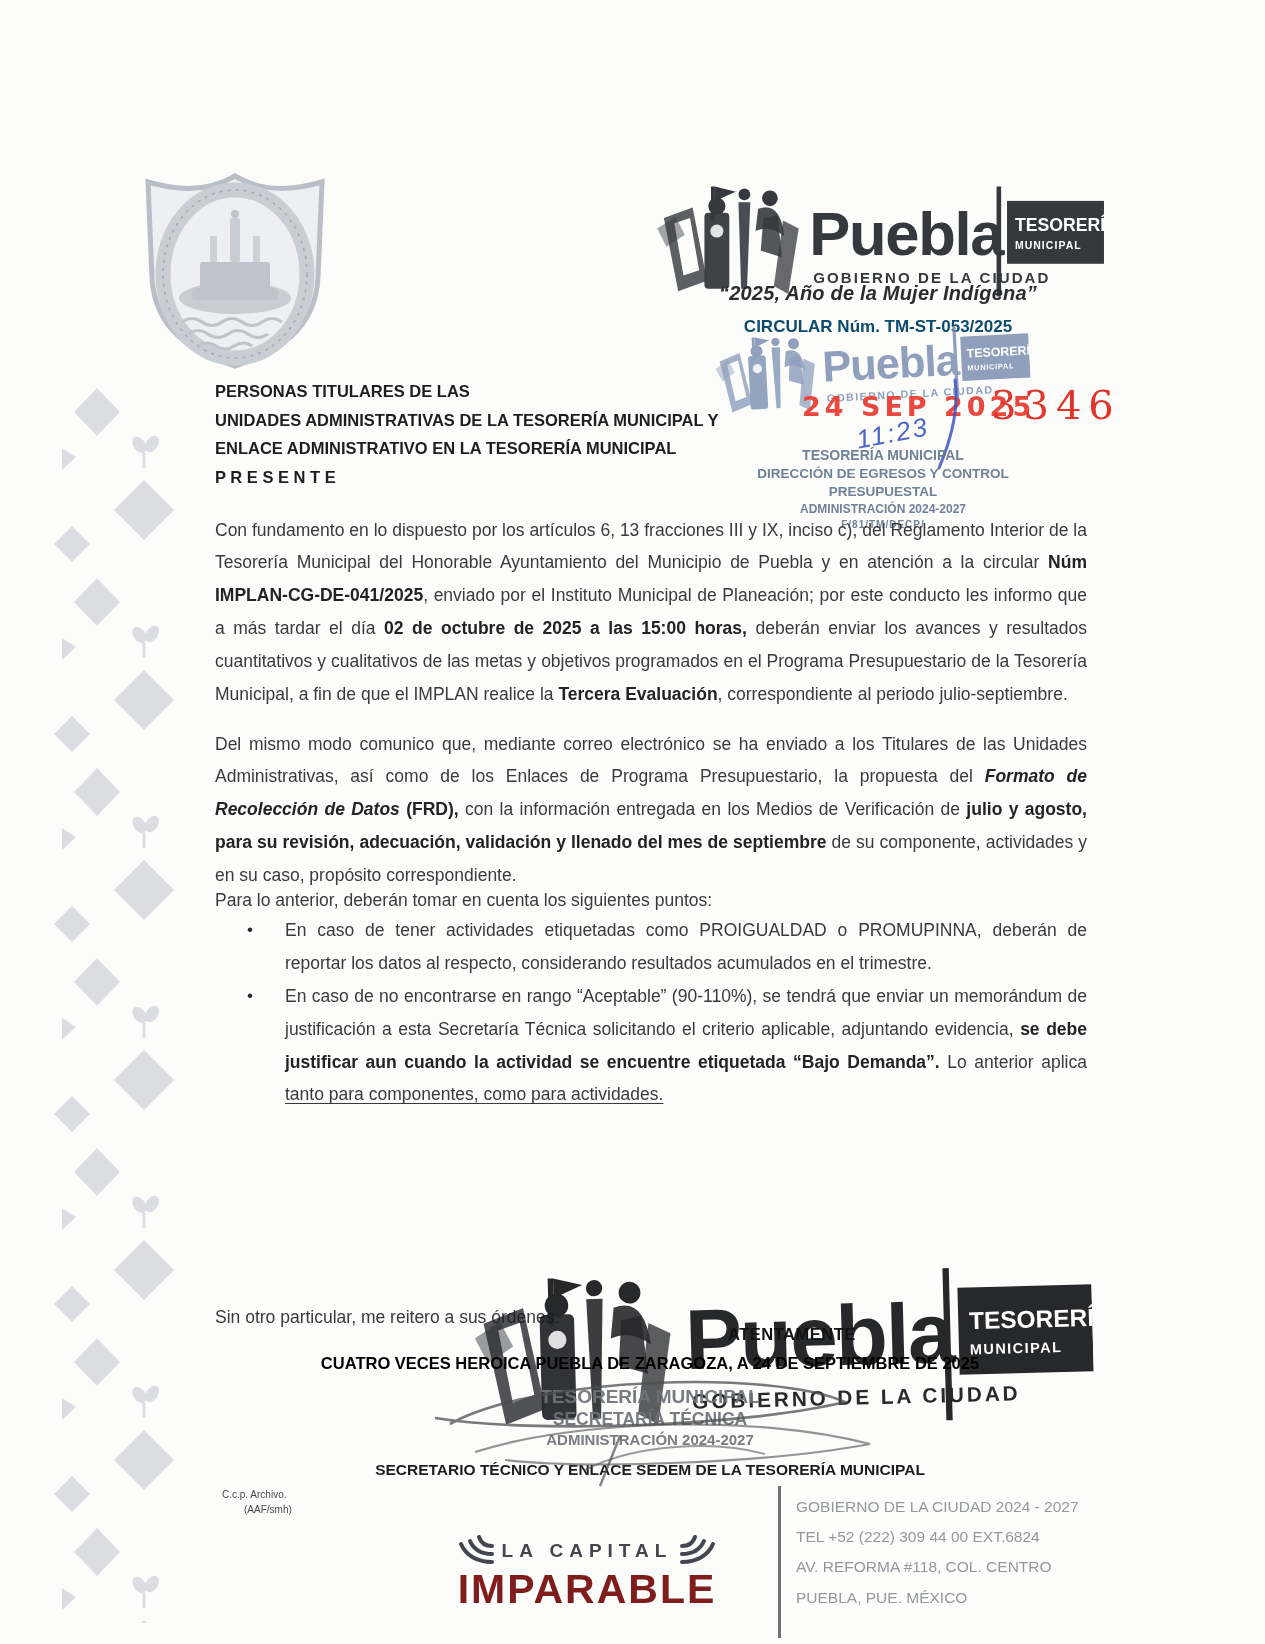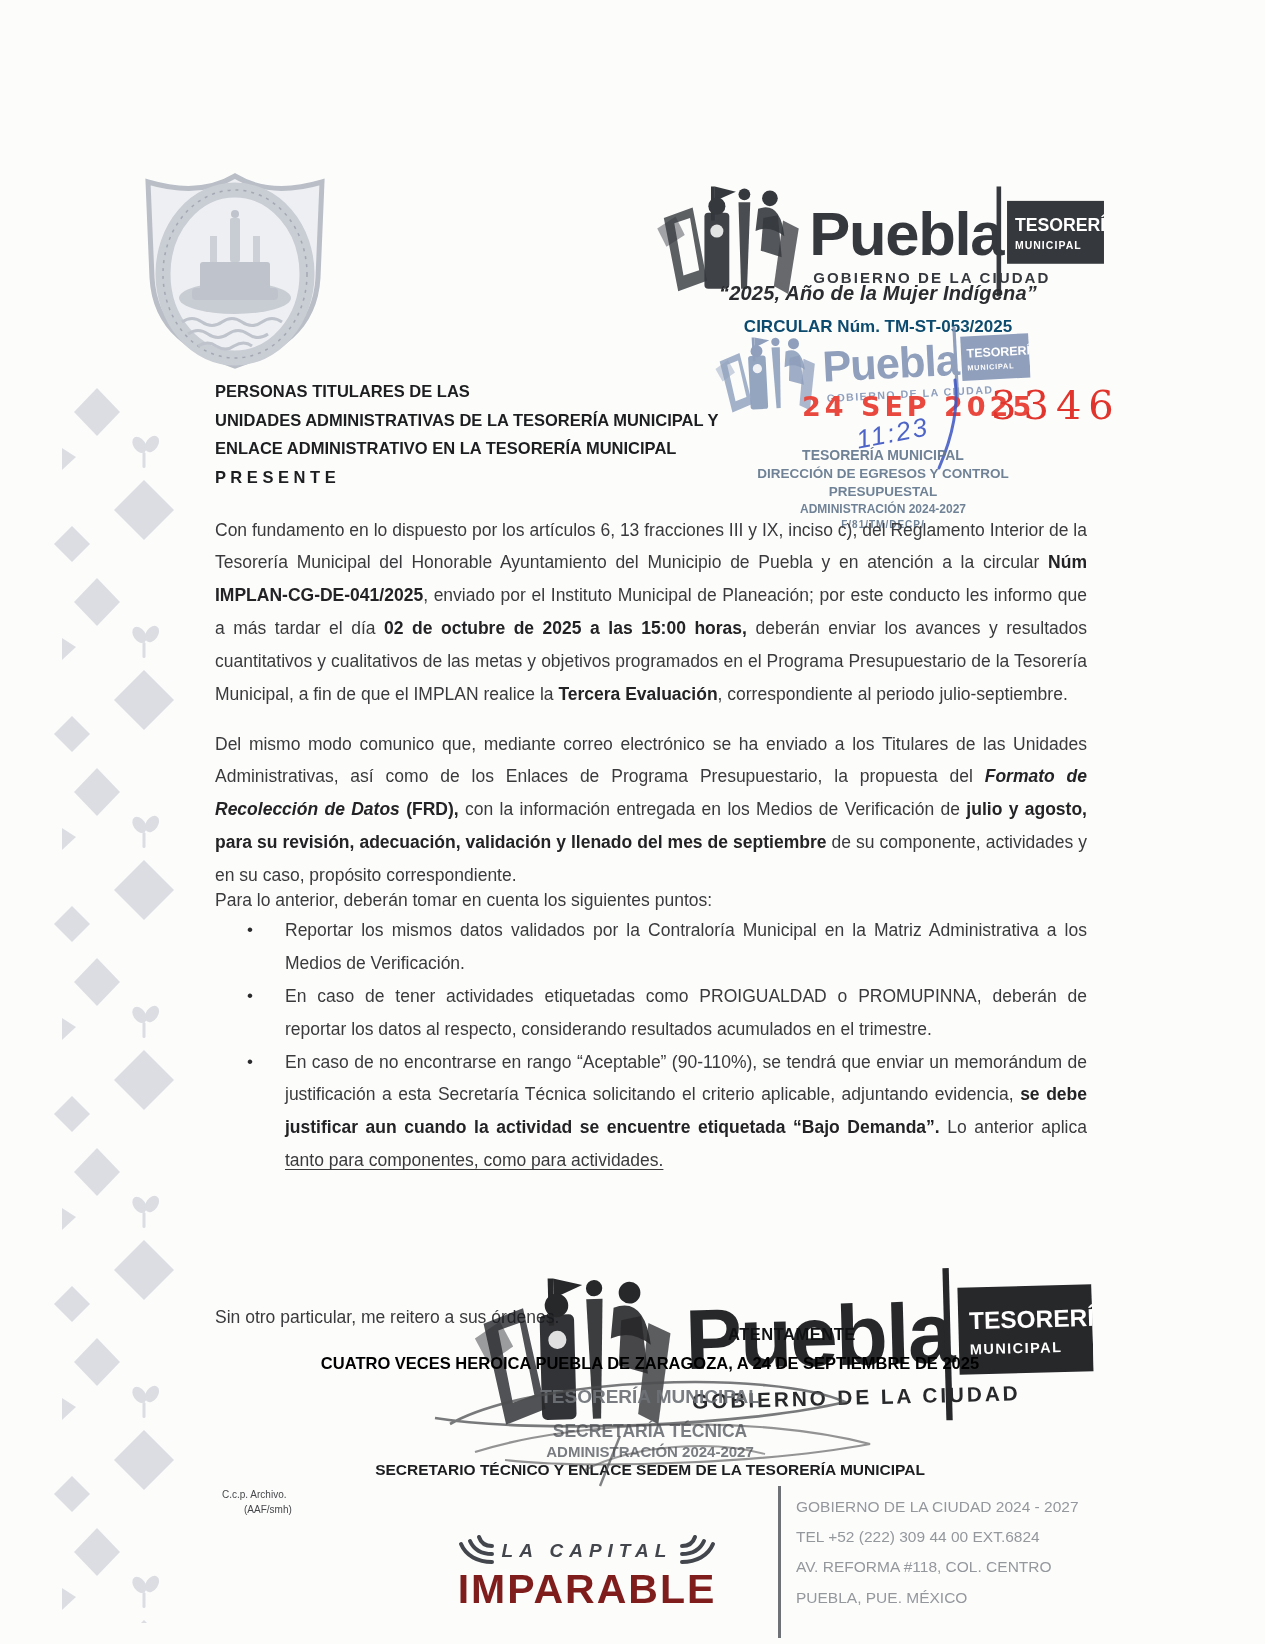--- a/index.html
+++ b/index.html
@@ -44,31 +44,31 @@
   .bullets li::before{content:"•";position:absolute;left:2px;top:0;font-size:17px;color:#2a2a2c;}
   .closing{left:215px;top:1283px;width:600px;text-align:left;}
 
   
   .stamp-dark{left:468px;top:1258px;width:625px;color:#17181b;opacity:.93;transform:rotate(-1.5deg);}
   .atentamente{left:728px;top:1325px;font-size:16.5px;font-weight:700;color:#101113;letter-spacing:.5px;z-index:5;}
   .date-line{left:230px;top:1354px;width:840px;text-align:center;font-size:16.5px;font-weight:700;color:#000000;}
   .stamp-secretaria{left:470px;top:1385px;width:360px;text-align:center;color:#6e7277;font-weight:700;
                     line-height:1.25;opacity:.92;}
   .stamp-secretaria .s1{font-size:19px;}
-  .stamp-secretaria .s2{font-size:17.5px;margin-top:12px;}
+  .stamp-secretaria .s2{font-size:17.5px;}
   .stamp-secretaria .s3{font-size:15px;}
   .sig-swirl{left:415px;top:1374px;width:470px;height:115px;z-index:4;}
   .sig-name{left:380px;top:1437px;width:540px;text-align:center;font-size:17px;font-weight:700;color:#1c1d1f;z-index:3;}
   .sig-title{left:230px;top:1461px;width:840px;text-align:center;font-size:15.5px;font-weight:700;color:#1c1d1f;}
 
   
   .ccp{left:222px;top:1487px;font-size:10px;color:#45474a;line-height:1.5;}
   .ccp .ind{padding-left:22px;}
   .footer-logo{left:437px;top:1534px;width:300px;color:#43474d;text-align:center;}
-  .footer-logo .row1{display:flex;align-items:center;justify-content:center;gap:6px;font-style:italic;}
+  .footer-logo .row1{display:flex;align-items:center;justify-content:center;gap:6px;}
   .footer-logo .slogan-top{font-size:19px;font-weight:700;letter-spacing:6px;color:#43474d;}
   .footer-logo .slogan-bottom{font-size:41px;font-weight:700;letter-spacing:2px;color:#7f1d1d;margin-top:-2px;
         font-family:"Liberation Sans",sans-serif;}
   .footer-divider{left:778px;top:1486px;width:2.5px;height:152px;background:#6e7175;}
   .footer-address{left:796px;top:1492px;font-size:15.5px;color:#94989d;line-height:1.95;font-weight:500;}
 
   .pattern-strip{left:52px;top:388px;width:140px;height:1235px;opacity:.6;}
 </style>
 </head>
 <body>
@@ -193,21 +193,20 @@
     <div>UNIDADES ADMINISTRATIVAS DE LA TESORERÍA MUNICIPAL Y</div>
     <div>ENLACE ADMINISTRATIVO EN LA TESORERÍA MUNICIPAL</div>
     <div>P R E S E N T E</div>
   </div>
 
   <p class="abs body-text p1"><span>Con fundamento en lo dispuesto por los artículos 6, 13 fracciones III y IX, inciso c), del Reglamento Interior de la Tesorería Municipal del Honorable Ayuntamiento del Municipio de Puebla y en atención a la circular </span><span class="b">Núm IMPLAN-CG-DE-041/2025</span><span>, enviado por el Instituto Municipal de Planeación; por este conducto les informo que a más tardar el día </span><span class="b">02 de octubre de 2025 a las 15:00 horas,</span><span> deberán enviar los avances y resultados cuantitativos y cualitativos de las metas y objetivos programados en el Programa Presupuestario de la Tesorería Municipal, a fin de que el IMPLAN realice la </span><span class="b">Tercera Evaluación</span><span>, correspondiente al periodo julio-septiembre.</span></p>
   <p class="abs body-text p2"><span>Del mismo modo comunico que, mediante correo electrónico se ha enviado a los Titulares de las Unidades Administrativas, así como de los Enlaces de Programa Presupuestario, la propuesta del </span><span class="b i">Formato de Recolección de Datos</span><span class="b"> (FRD),</span><span> con la información entregada en los Medios de Verificación de </span><span class="b">julio y agosto, para su revisión, adecuación, validación y llenado del mes de septiembre</span><span> de su componente, actividades y en su caso, propósito correspondiente.</span></p>
   <p class="abs body-text p3"><span>Para lo anterior, deberán tomar en cuenta los siguientes puntos:</span></p>
 
   <ul class="abs bullets">
-    <li><span>Reportar los mismos datos validados por la Contraloría Municipal en la Matriz Administrativa a los Medios de Verificación.</span></li>
     <li><span>En caso de tener actividades etiquetadas como PROIGUALDAD o PROMUPINNA, deberán de reportar los datos al respecto, considerando resultados acumulados en el trimestre.</span></li>
     <li><span>En caso de no encontrarse en rango “Aceptable” (90-110%), se tendrá que enviar un memorándum de justificación a esta Secretaría Técnica solicitando el criterio aplicable, adjuntando evidencia, </span><span class="b">se debe justificar aun cuando la actividad se encuentre etiquetada “Bajo Demanda”.</span><span> Lo anterior aplica </span><span class="u">tanto para componentes, como para actividades.</span></li>
   </ul>
 
   <p class="abs body-text closing">Sin otro particular, me reitero a sus órdenes.</p>
 
   <div class="abs logo-slot stamp-dark">
   <svg viewBox="0 0 345 100" xmlns="http://www.w3.org/2000/svg">
     <g>
       <polygon points="4,40 18,31 25,45 11,54" fill="currentColor" opacity=".45"></polygon>

